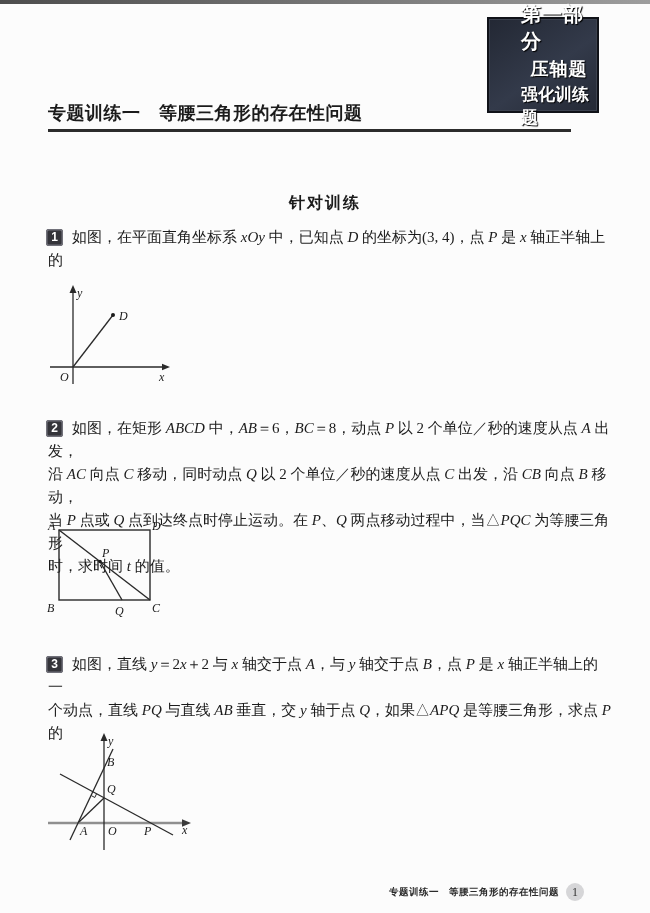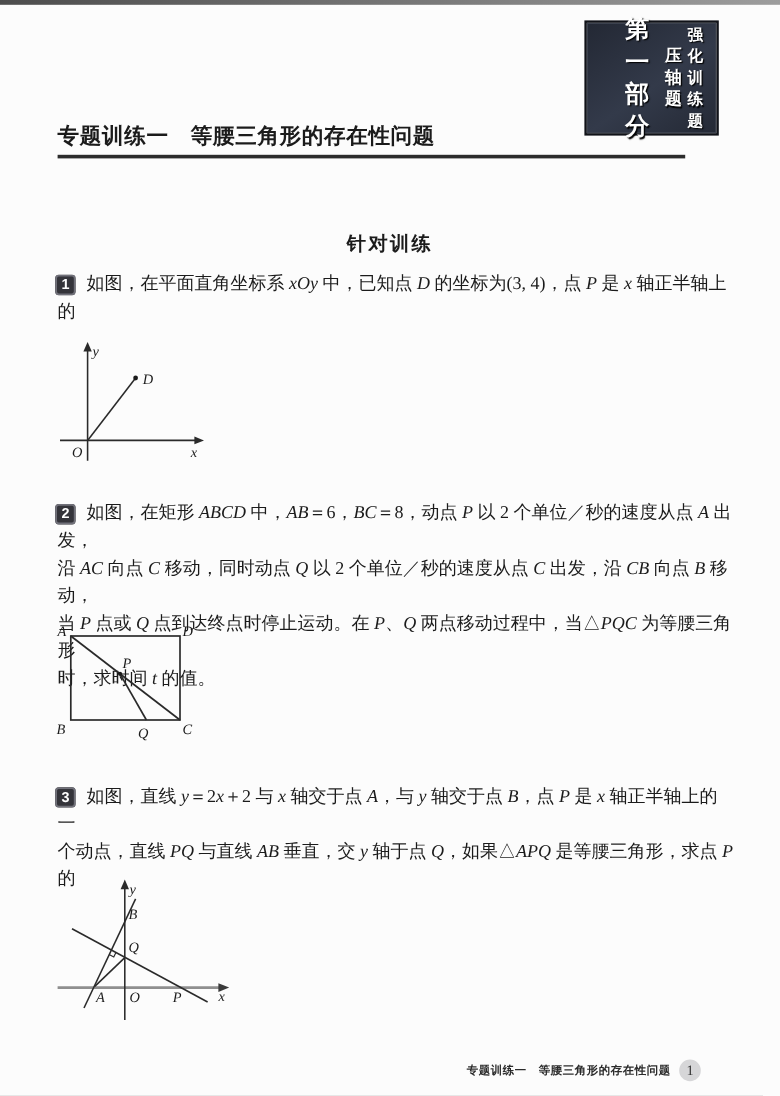--- a/index.html
+++ b/index.html
@@ -7,28 +7,28 @@
     position:relative;width:650px;height:913px;margin:0 auto;
     background:#fcfcfc;overflow:hidden;
     font-family:"Liberation Serif",serif;color:#1b1b1b;
   }
   .top-strip{position:absolute;top:0;left:0;width:650px;height:4px;
     background:linear-gradient(90deg,#4d4d4d,#9d9d9d);}
   .corner-badge{
     position:absolute;left:487px;top:17px;width:112px;height:96px;box-sizing:border-box;
     background:linear-gradient(145deg,#232834 0%,#333a4a 55%,#242935 100%);
     border:2px solid #101218;box-shadow:inset 0 0 0 1px #3c424f;
-    display:flex;flex-direction:row;align-items:center;justify-content:center;gap:2px;
+    display:flex;flex-direction:column;align-items:center;justify-content:center;gap:2px;
     font-family:"Liberation Sans",sans-serif;font-weight:bold;color:#ffffff;
     text-shadow:1px 1px 1px #000;
     padding-left:32px;
   }
   .corner-badge .b1{font-size:20px;letter-spacing:1px;}
-  .corner-badge .b2{font-size:14px;letter-spacing:1px;}
-  .corner-badge .b3{font-size:13px;}
+  .corner-badge .b2{font-size:18px;letter-spacing:1px;}
+  .corner-badge .b3{font-size:17px;}
   .chapter-title{
     position:absolute;left:48px;top:101px;
     font-family:"Liberation Sans",sans-serif;font-weight:bold;font-size:18px;
     letter-spacing:0.5px;white-space:nowrap;
   }
   .title-rule{position:absolute;left:48px;top:129px;width:523px;height:3px;background:#2c2c2c;}
   .section-heading{
     position:absolute;top:193px;left:0;width:650px;text-align:center;
     font-family:Liberation Mono, monospace;font-weight:bold;font-size:16px;letter-spacing:2px;
   }

